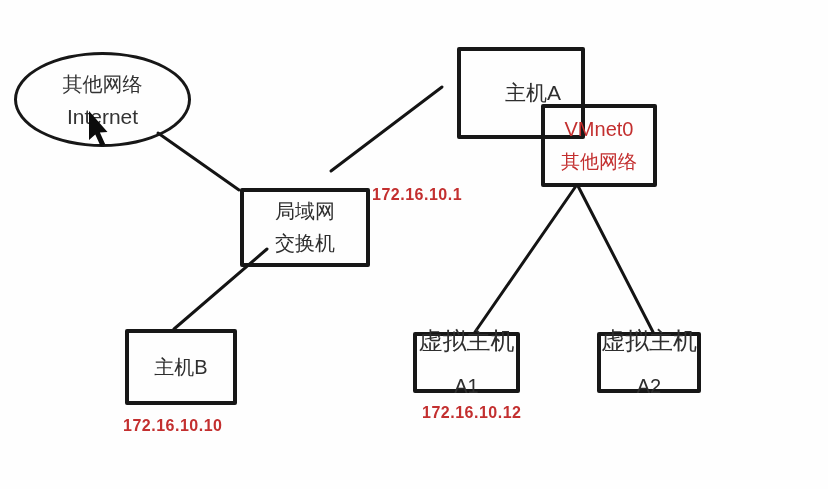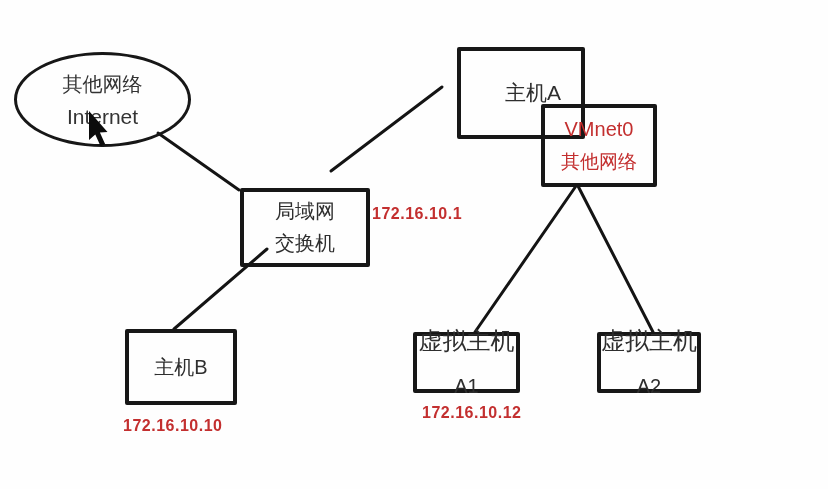--- a/index.html
+++ b/index.html
@@ -60,21 +60,21 @@
 
   <div class="node" id="vmnet0-box" style="left:541px;top:104px;width:116px;height:83px;">
     <span class="l1">VMnet0</span>
     <span class="l2">其他网络</span>
   </div>
 
   <div class="node" id="lan-switch-box" style="left:240px;top:172px;width:130px;height:79px;margin-top:16px;">
     <span class="l1">局域网</span>
     <span class="l2">交换机</span>
   </div>
-  <div class="ip" style="left:372px;top:205px;">172.16.10.1</div>
+  <div class="ip" style="left:372px;top:186px;">172.16.10.1</div>
 
   <div class="node" id="host-b-box" style="left:125px;top:329px;width:112px;height:76px;">
     <span class="l1">主机B</span>
   </div>
   <div class="ip" style="left:123px;top:417px;">172.16.10.10</div>
 
   <div class="node small" id="vm-a1-box" style="left:413px;top:332px;width:107px;height:61px;">
     <span class="l1">虚拟主机</span>
     <span class="l2">A1</span>
   </div>

